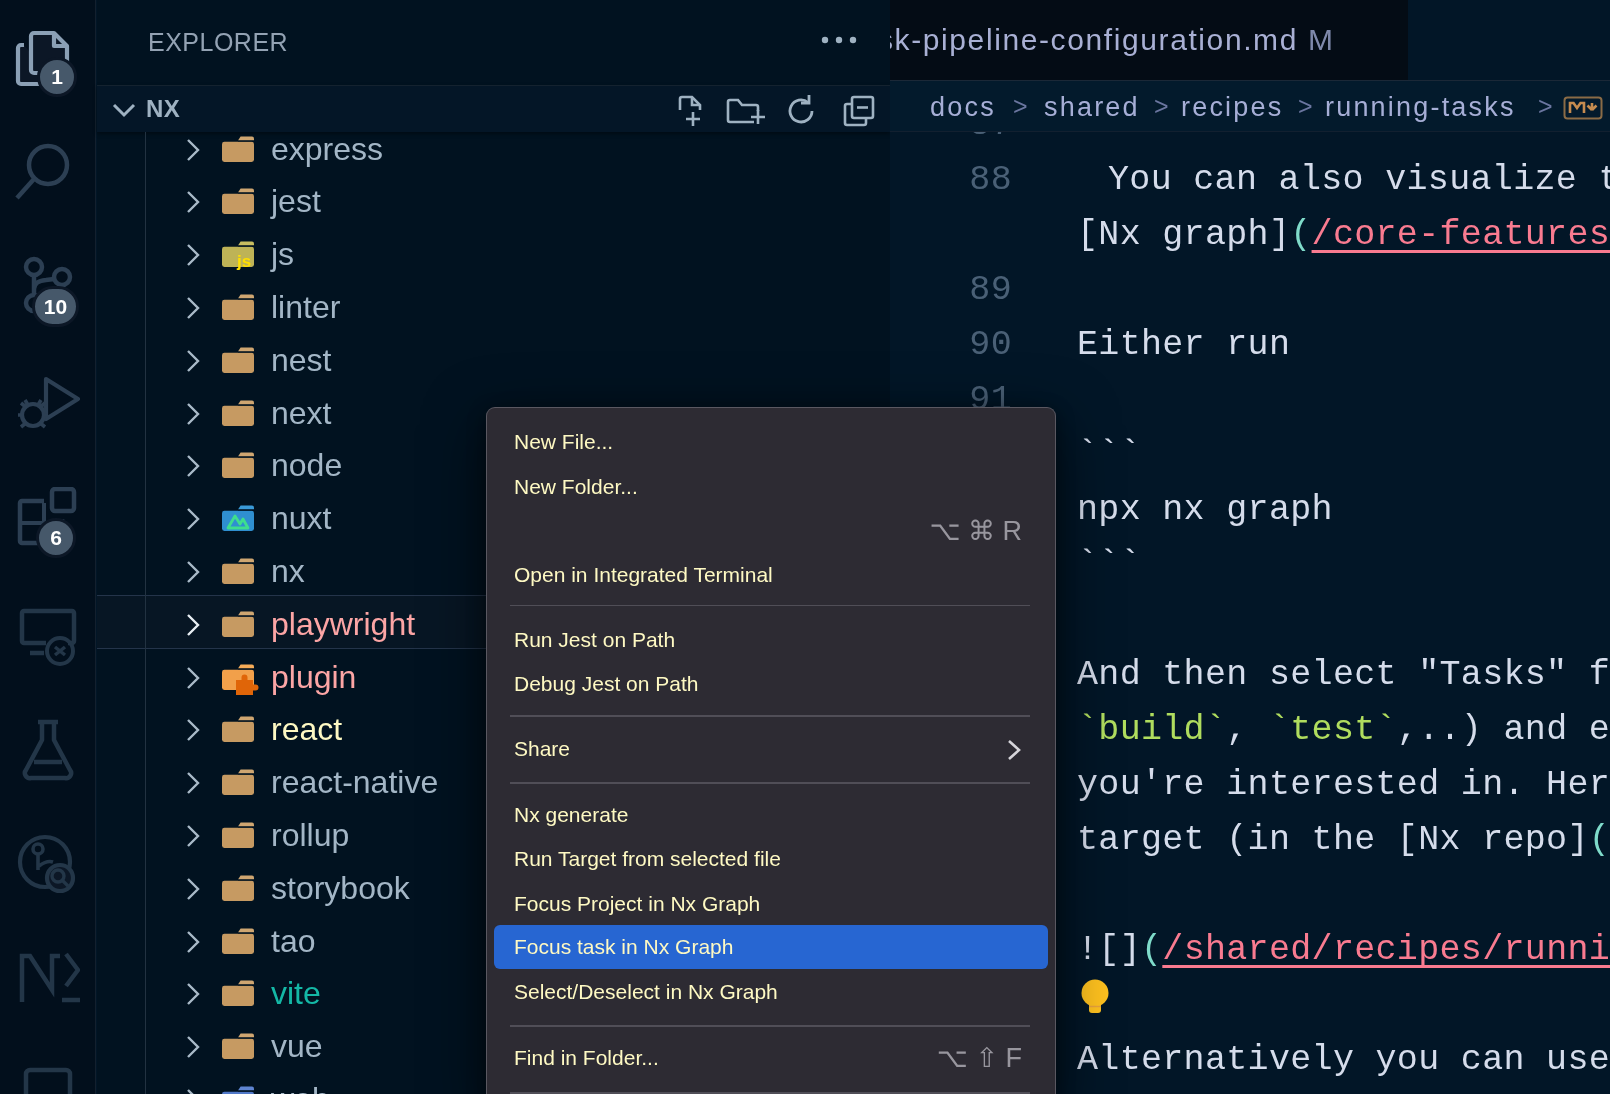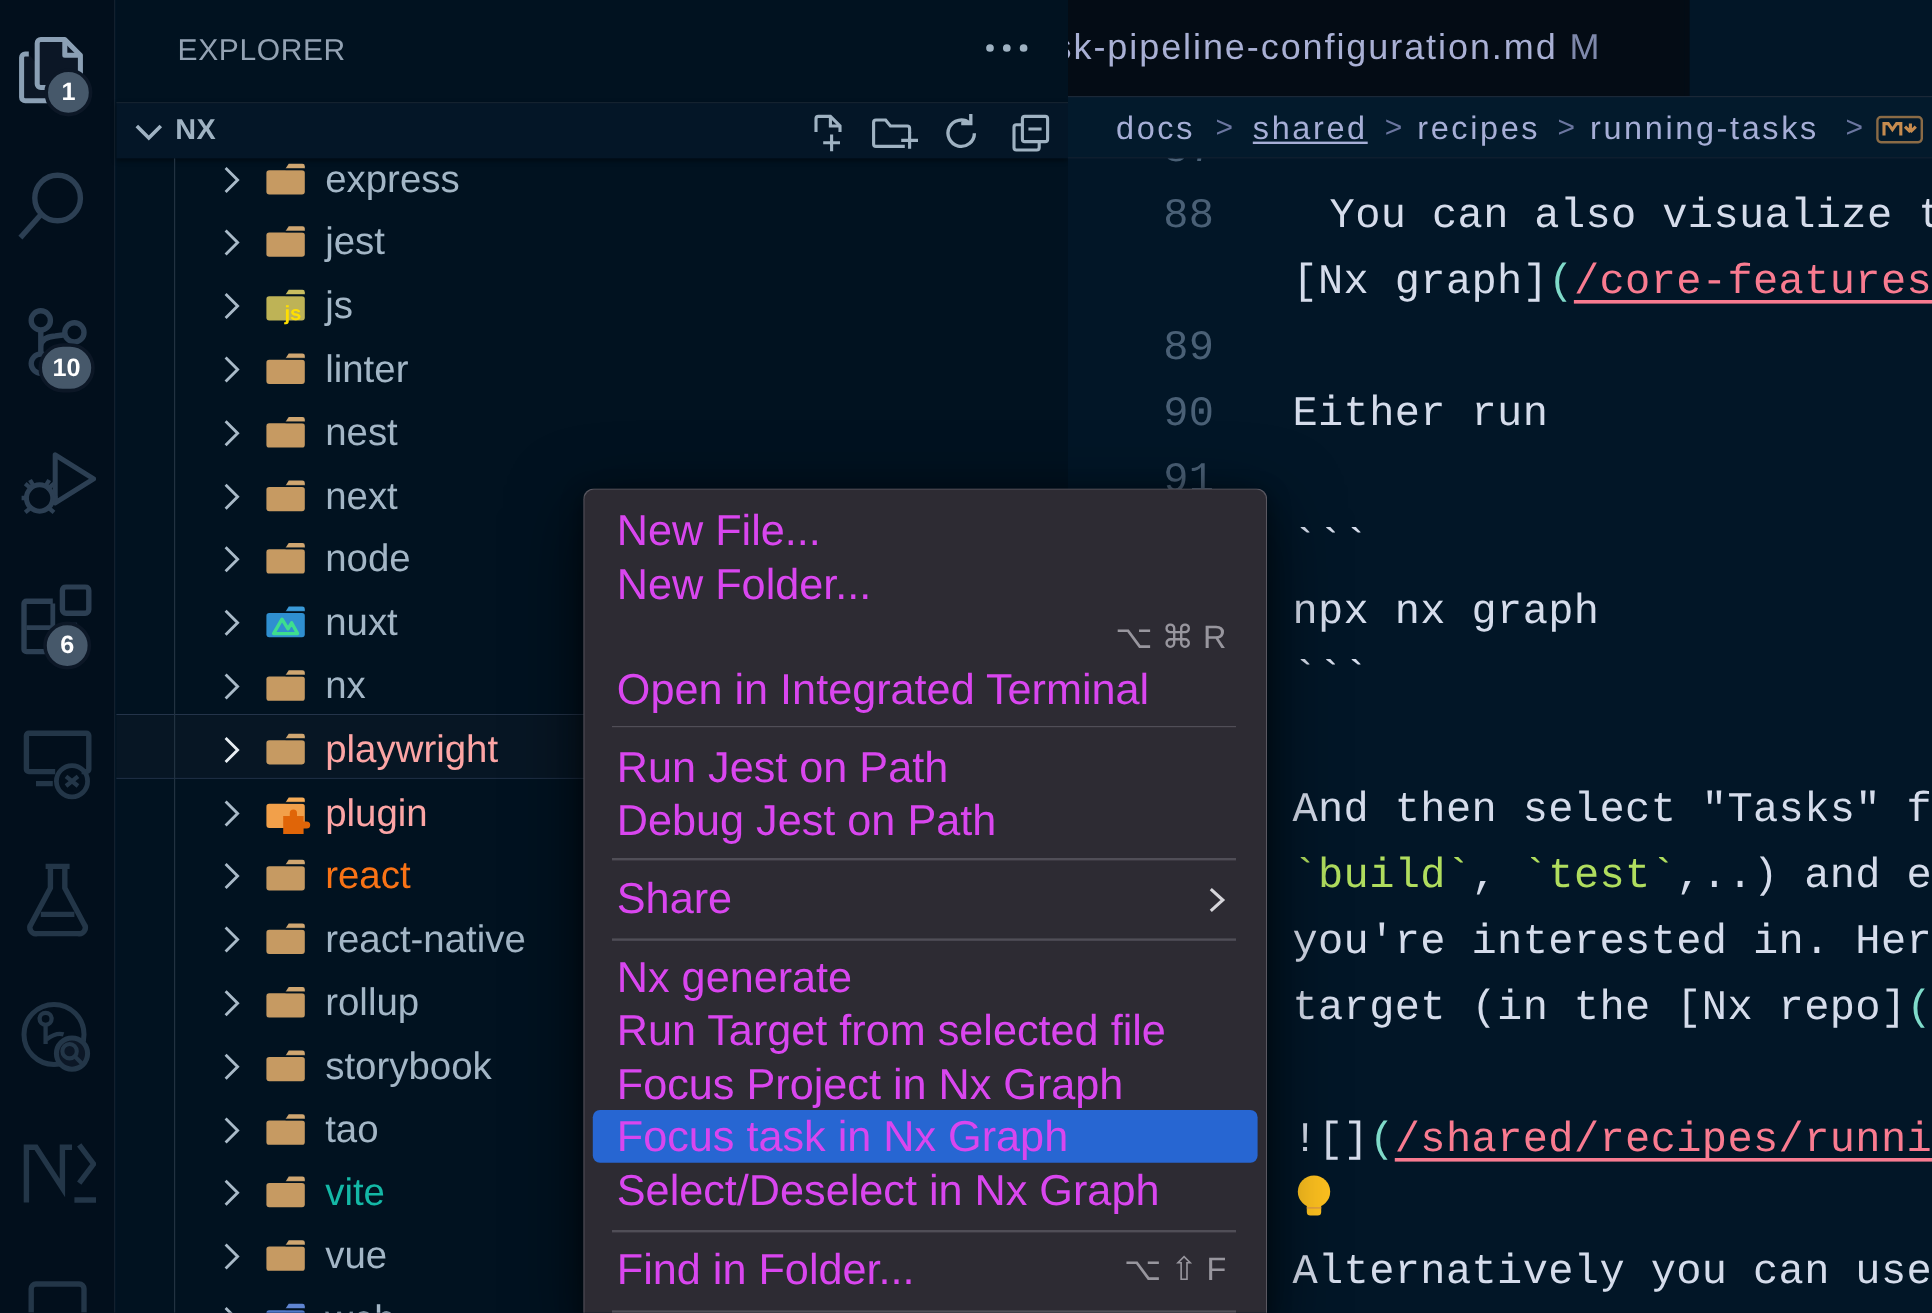--- a/index.html
+++ b/index.html
@@ -32,21 +32,21 @@
           font-size:35px; letter-spacing:0.32px; color:#d5dceb; white-space:pre; }
   .lnum { position:absolute; left:24px; width:98px; text-align:right; font-family:"Liberation Mono", monospace;
           font-size:35px; letter-spacing:0.32px; color:#4a6076; }
   .teal { color:#7fdbca; }
   .pink { color:#f97b90; text-decoration:underline; text-decoration-thickness:3px; text-underline-offset:6px; text-decoration-skip-ink:none; }
   .grn  { color:#b0dd5e; }
   
   #menu { left:486px; top:407px; width:570px; height:700px; background:#2d2b33;
           border:1.5px solid #5a5861; border-bottom:none; border-radius:9px 9px 0 0;
           box-shadow:0 16px 60px rgba(0,0,0,0.6), 0 4px 18px rgba(0,0,0,0.4); }
-  .mi { position:absolute; left:27px; font-size:36px; color:#d946ef; white-space:nowrap; }
+  .mi { position:absolute; left:27px; font-size:21px; color:#fef9c3; white-space:nowrap; }
   .msc { position:absolute; font-size:27px; color:#98969e; white-space:nowrap; right:33px; text-align:right; }
   .msep { position:absolute; left:23px; width:520px; height:1.5px; background:#504e57; }
   #mhl { position:absolute; left:7px; top:517px; width:554px; height:44px; background:#2766d2; border-radius:6px; }
 </style>
 </head>
 <body>
 
 <div id="actbar" class="abs">
   <svg class="abs" style="left:12px;top:24px" width="64" height="64" viewBox="0 0 64 64">
 <path d="M12 21 h-3 a3 3 0 0 0 -3 3 v33 a3 3 0 0 0 3 3 h26 a3 3 0 0 0 3 -3 v-4" fill="#0c1726" stroke="#8ba0b5" stroke-width="4.2"></path>
@@ -278,21 +278,21 @@
 </div>
 <div class="treerow" style="top:703.4px">
 <svg class="chev" width="18" height="28" viewBox="0 0 18 28">
           <polyline points="4,4 14,14 4,24" fill="none" stroke="#a9bac8" stroke-width="2.4"></polyline>
         </svg>
 <span class="ficon"><svg width="34" height="28" viewBox="0 0 34 28" style="overflow:visible">
 <path d="M17 5.5 l2.6 -4 h11.4 a2 2 0 0 1 2 2 v2 z" fill="#cfa671"></path>
 <rect x="1" y="6.8" width="32" height="20.2" rx="2.4" fill="#c69a62"></rect>
 <rect x="17" y="5.1" width="16" height="1.7" fill="#011220" opacity="0.6"></rect>
 </svg></span>
-<span class="tlabel" style="color:#f97316">react</span>
+<span class="tlabel" style="color:#fef9c3">react</span>
 </div>
 <div class="treerow" style="top:756.2px">
 <svg class="chev" width="18" height="28" viewBox="0 0 18 28">
           <polyline points="4,4 14,14 4,24" fill="none" stroke="#a9bac8" stroke-width="2.4"></polyline>
         </svg>
 <span class="ficon"><svg width="34" height="28" viewBox="0 0 34 28" style="overflow:visible">
 <path d="M17 5.5 l2.6 -4 h11.4 a2 2 0 0 1 2 2 v2 z" fill="#cfa671"></path>
 <rect x="1" y="6.8" width="32" height="20.2" rx="2.4" fill="#c69a62"></rect>
 <rect x="17" y="5.1" width="16" height="1.7" fill="#011220" opacity="0.6"></rect>
 </svg></span>
@@ -368,21 +368,21 @@
 </div>
 
 <div id="editor" class="abs">
   <div id="tab1">
       <span style="position:absolute;left:-12px;top:23px;font-size:30px;letter-spacing:1.6px;color:#a9b0d4;white-space:nowrap;">sk-pipeline-configuration.md <span style="color:#7f89ab">M</span></span>
     </div>
   <div id="tabgap"></div>
   <div id="crumbs">
       <span style="position:absolute;left:40px;top:11px;white-space:nowrap;">docs</span>
 <span class="bsep" style="left:123px;">&gt;</span>
-<span style="position:absolute;left:154px;top:11px;white-space:nowrap;text-decoration:underline;">shared</span>
+<span style="position:absolute;left:154px;top:11px;white-space:nowrap;">shared</span>
 <span class="bsep" style="left:264px;">&gt;</span>
 <span style="position:absolute;left:291px;top:11px;white-space:nowrap;">recipes</span>
 <span class="bsep" style="left:408px;">&gt;</span>
 <span style="position:absolute;left:435px;top:11px;white-space:nowrap;">running-tasks</span>
 <span class="bsep" style="left:648px;">&gt;</span>
 <svg style="position:absolute;left:673px;top:15px" width="40" height="24" viewBox="0 0 40 24">
 <rect x="1.5" y="1.5" width="37" height="21" rx="3" fill="none" stroke="#8a6b46" stroke-width="2"></rect>
 <path d="M7 17 V7 h3.5 l3.5 5 3.5 -5 H21 V17" fill="none" stroke="#c58b4f" stroke-width="2.6"></path>
 <path d="M29 7 v7 m0 0 l-4.5 -4.5 m4.5 4.5 l4.5 -4.5" fill="none" stroke="#c58b4f" stroke-width="2.6"></path>
 </svg>

